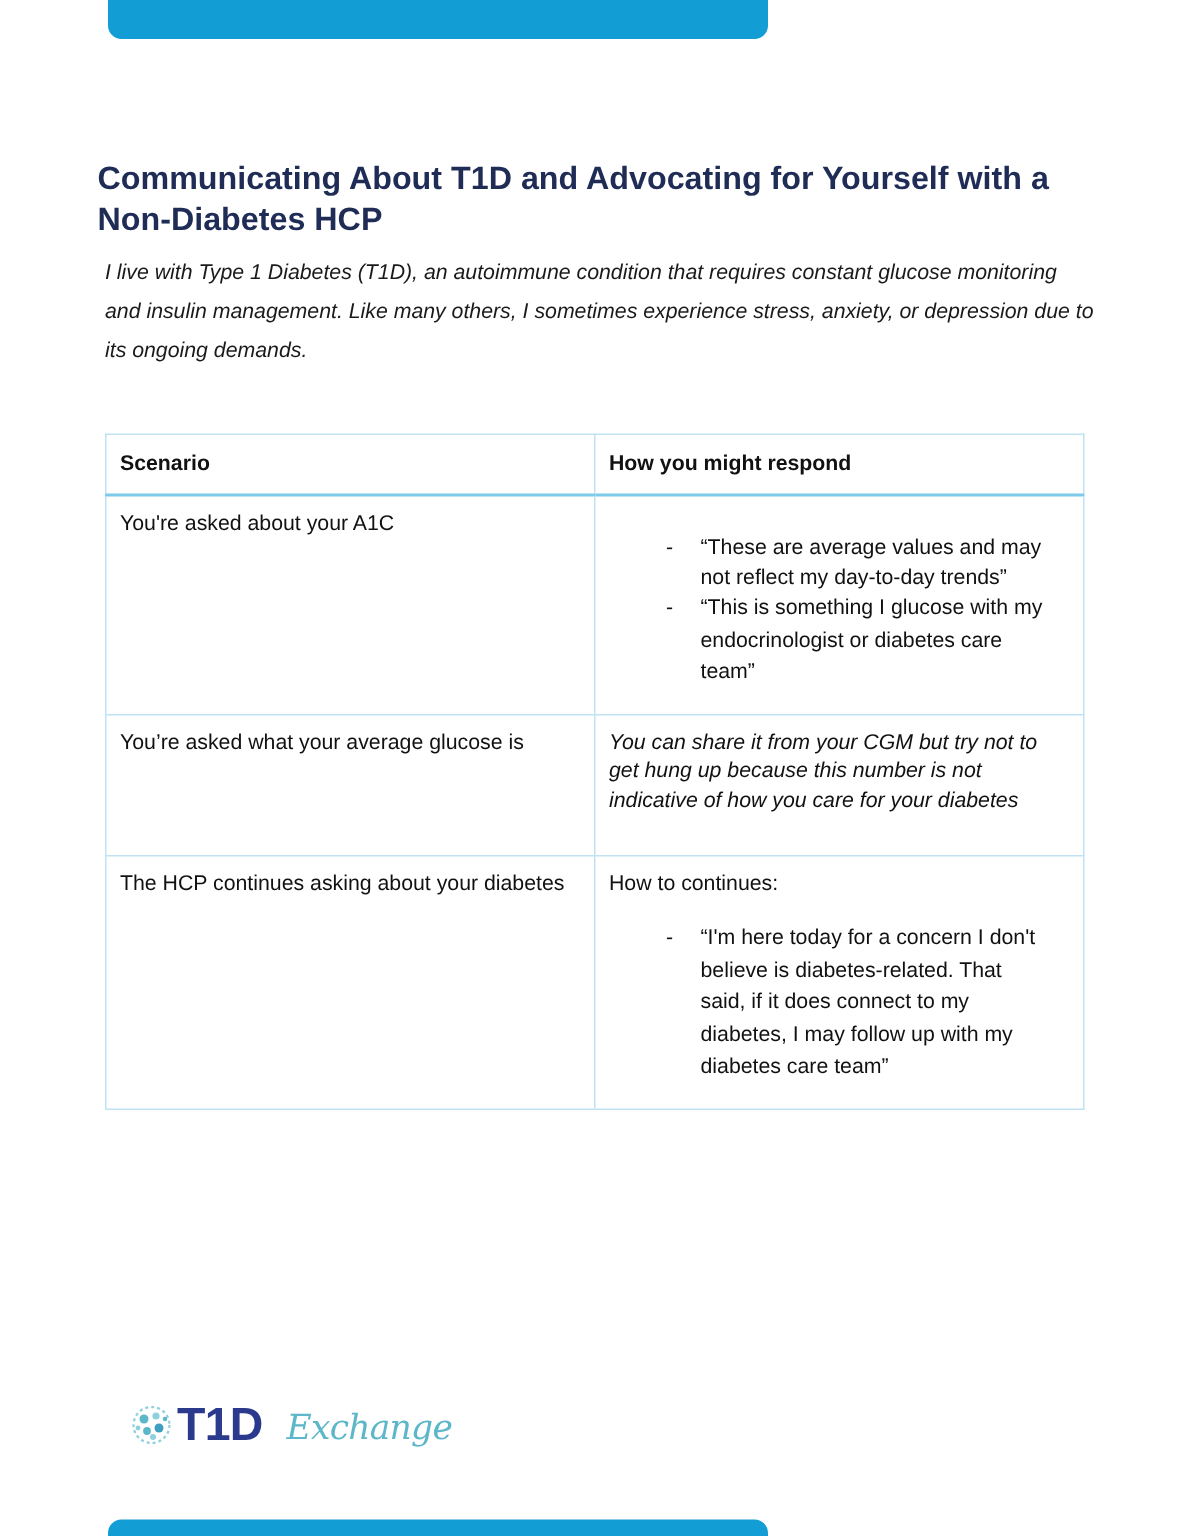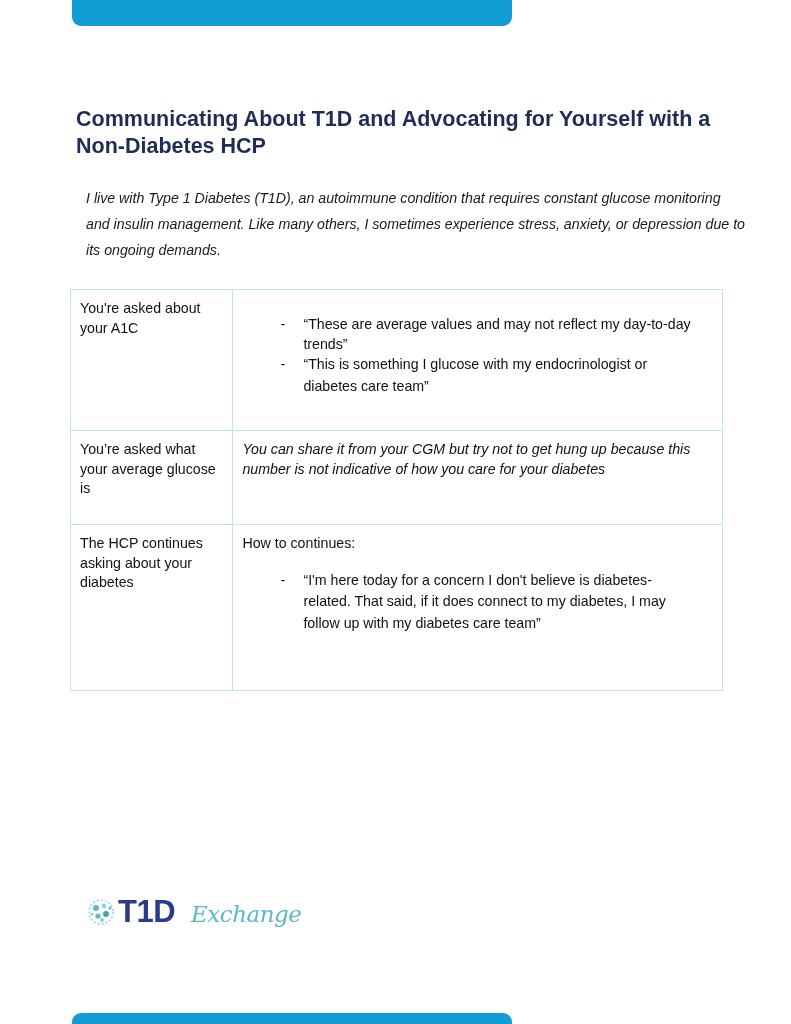--- a/index.html
+++ b/index.html
@@ -9,27 +9,27 @@
     }
     .bar-top {
       position: absolute; left: 72px; top: -10px; width: 440px; height: 36px;
       background: #129dd5; border-radius: 0 0 9px 9px;
     }
     .bar-bottom {
       position: absolute; left: 72px; top: 1013px; width: 440px; height: 30px;
       background: #129dd5; border-radius: 9px 9px 0 0;
     }
     .title {
-      position: absolute; left: 76px; top: 106px; width: 660px;
+      position: absolute; left: 65px; top: 106px; width: 660px;
       margin: 0; font-size: 21.5px; font-weight: bold; line-height: 27px;
       color: #1f2c56;
     }
     .intro {
       position: absolute; left: 70px; top: 169px; width: 660px;
-      margin: 16px; font-size: 14.2px; font-style: italic; line-height: 26px; color: #1a1a1a;
+      margin: 0; font-size: 14.2px; font-style: italic; line-height: 26px; color: #1a1a1a;
     }
     table.resp {
       position: absolute; left: 70px; top: 289px; width: 653px;
       border-collapse: collapse; font-size: 14.2px; line-height: 19.5px;
     }
     table.resp td, table.resp th {
       border: 1px solid #bfe3f2; vertical-align: top; text-align: left;
       padding: 9px 10px 0 9px;
     }
     table.resp th {
@@ -40,21 +40,21 @@
     .r1 td { height: 131px; }
     .r2 td { height: 84px; }
     .r3 td { height: 156px; }
     .r4 td { height: 84px; }
     ul.dash { list-style: none; margin: 16px; padding: 0 0 0 45px; }
     ul.dash li { position: relative; }
     ul.dash li::before { content: "-"; position: absolute; left: -23px; }
     .it { font-style: italic; }
     .tall { line-height: 21.5px; }
     .logo {
-      position: absolute; left: 86px; top: 891px; height: 42px;
+      position: absolute; left: 86px; top: 929px; height: 42px;
       display: flex; align-items: center;
     }
     .logo-mark { width: 30px; height: 30px; }
     .logo-t1d {
       font-size: 31px; font-weight: bold; color: #2b3a8c; margin-left: 2px; letter-spacing: -0.5px;
     }
     .logo-ex {
       font-family: "DejaVu Serif", serif; font-style: italic; font-size: 23px; color: #5cb7c9;
       margin-left: 16px; margin-top: 4px; letter-spacing: -0.5px;
     }
@@ -62,20 +62,24 @@
 </head>
 <body>
 
 <div class="bar-top"></div>
 
 <h1 class="title">Communicating About T1D and Advocating for Yourself with a Non-Diabetes HCP</h1>
 <p class="intro">I live with Type 1 Diabetes (T1D), an autoimmune condition that requires constant glucose monitoring and insulin management. Like many others, I sometimes experience stress, anxiety, or depression due to its ongoing demands.</p>
 
 <table class="resp">
   <tbody>
+      <tr>
+    <th class="col1">Scenario</th>
+    <th>How you might respond</th>
+  </tr>
   <tr class="r1">
     <td>You're asked about your A1C</td>
     <td>
       <ul class="dash tall">
         <li style="line-height:19.5px">“These are average values and may not reflect my day-to-day trends”</li>
         <li>“This is something I glucose with my endocrinologist or diabetes care team”</li>
       </ul>
     </td>
   </tr>
   <tr class="r2">

